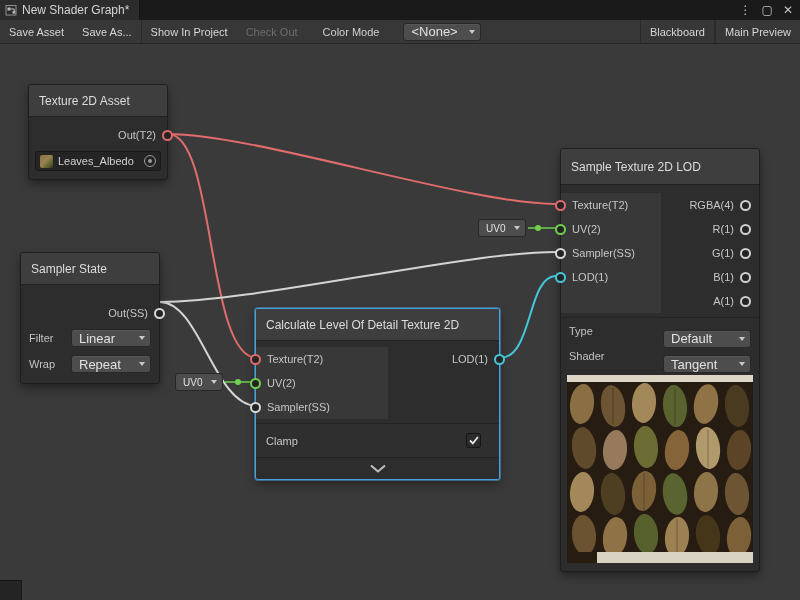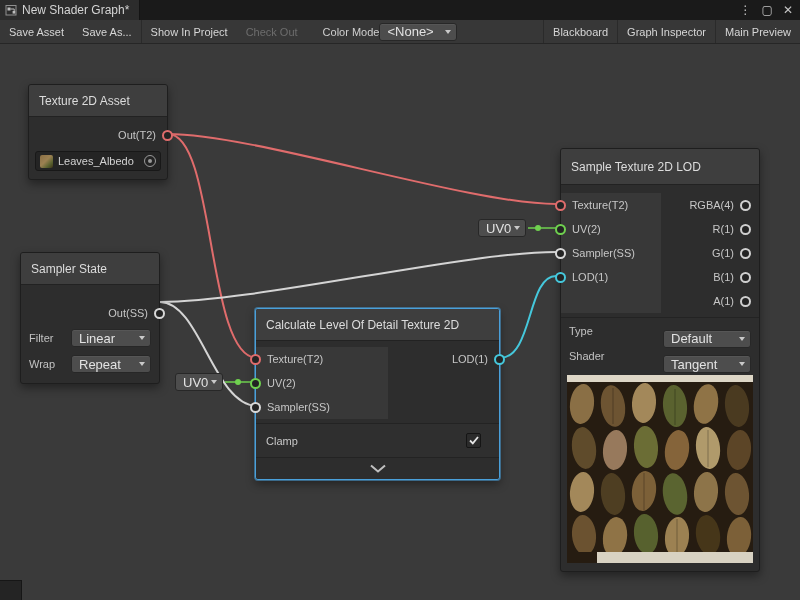--- a/index.html
+++ b/index.html
@@ -14,32 +14,32 @@
          font-size:12px; color:#d4d4d4; border-right:1px solid #141414; }
   .win-controls { margin-left:auto; display:flex; align-items:center; gap:10px; padding-right:7px;
                   font-size:12px; color:#c4c4c4; }
 
   
   #toolbar { position:absolute; top:20px; left:0; right:0; height:24px; background:#373737;
              border-bottom:1px solid #262626; display:flex; align-items:center; z-index:20; font-size:11px; }
   .tb-btn { padding:0 9px; height:100%; display:flex; align-items:center; color:#d6d6d6; cursor:default; }
   .tb-btn.disabled { color:#6d6d6d; }
   .tb-sep { width:1px; height:100%; background:#2a2a2a; }
-  .tb-label { padding:0 0 0 16px; color:#cfcfcf; }
+  .tb-label { padding:0 24px 0 16px; color:#cfcfcf; }
   .tb-spacer { flex:1; }
 
   
   .dd { display:inline-flex; align-items:center; justify-content:space-between; gap:6px; height:18px;
         background:#4d4d4d; border:1px solid #272727; border-radius:3px; padding:0 5px 0 7px;
         font-size:13px; color:#e2e2e2; box-shadow:inset 0 1px 0 rgba(255,255,255,.05); }
   .caret { width:0; height:0; border-left:3.5px solid transparent; border-right:3.5px solid transparent;
            border-top:4px solid #c9c9c9; flex:0 0 auto; }
   .chip { position:absolute; z-index:3; width:48px; height:18px; display:inline-flex; align-items:center;
           justify-content:space-between; background:#4d4d4d; border:1px solid #272727; border-radius:3px;
-          padding:0 5px 0 7px; font-size:13px; color:#e2e2e2; }
+          padding:0 5px 0 7px; font-size:10px; color:#e2e2e2; }
 
   
   #wires { position:absolute; inset:0; z-index:1; pointer-events:none; }
 
   
   .node { position:absolute; z-index:2; background:#2d2d2d; border:1px solid #1e1e1e; border-radius:3px;
           box-shadow:0 4px 10px rgba(0,0,0,.4); font-size:11px; }
   .node-header { background:#3e3e3e; border-bottom:1px solid #222; border-radius:2px 2px 0 0;
                  padding:0 10px; display:flex; align-items:center; height:32px; font-size:12px; color:#dcdcdc;
                  white-space:nowrap; overflow:hidden; }
@@ -123,21 +123,20 @@
   <div class="tb-btn disabled">Check Out</div>
   <div class="tb-label">Color Mode</div>
   <div class="dd" style="width:78px">
     <span>&lt;None&gt;</span>
     <span class="caret"></span>
   </div>
   <div class="tb-spacer"></div>
   <div class="tb-sep"></div>
   <div class="tb-btn">Blackboard</div>
   <div class="tb-sep"></div>
-  <div class="tb-btn">Graph Inspector</div>
   <div class="tb-sep"></div>
   <div class="tb-btn">Main Preview</div>
 </div>
 
 <div class="node" style="left:28px; top:84px; width:140px;">
   <div class="node-header">Texture 2D Asset</div>
   <div class="prow out-align" style="margin-top:6px">
     <span>Out(T2)</span>
     <span class="port straddle-r pc-tex"></span>
   </div>

